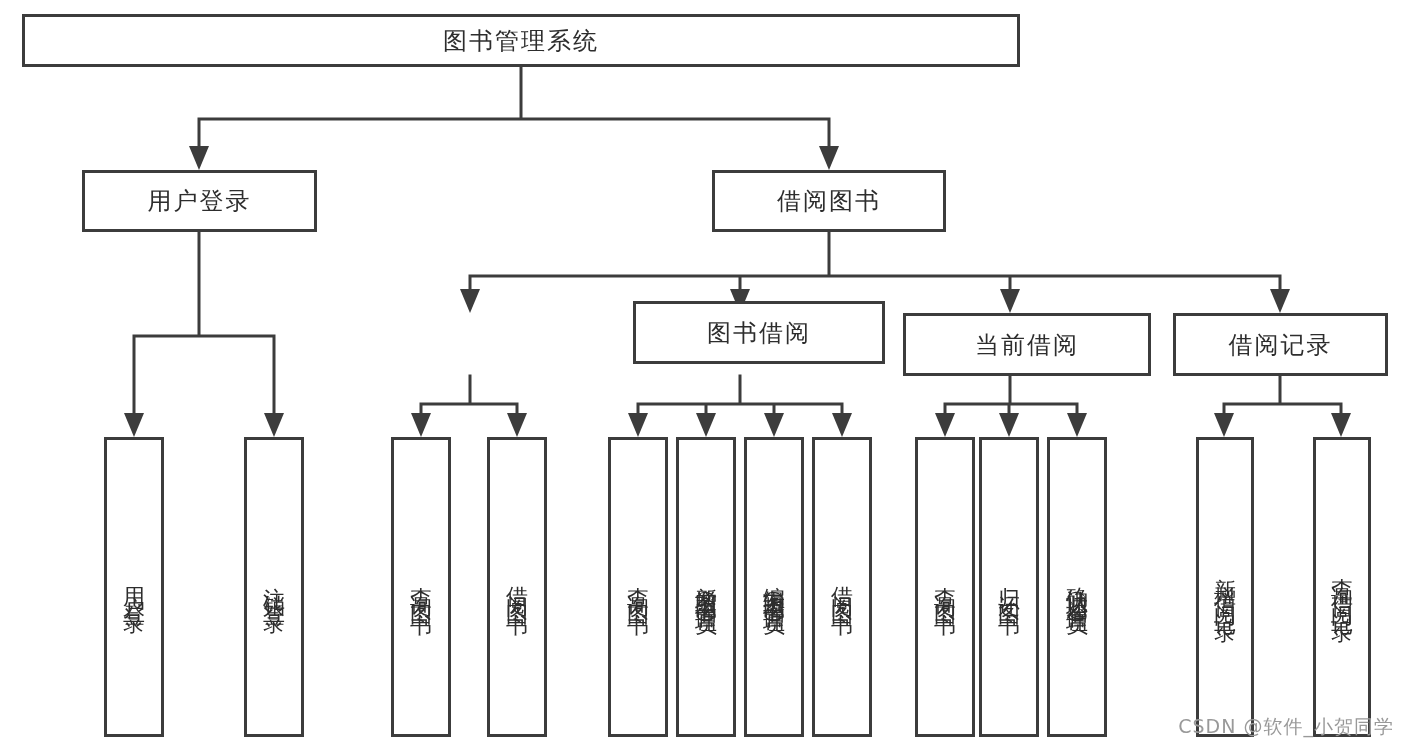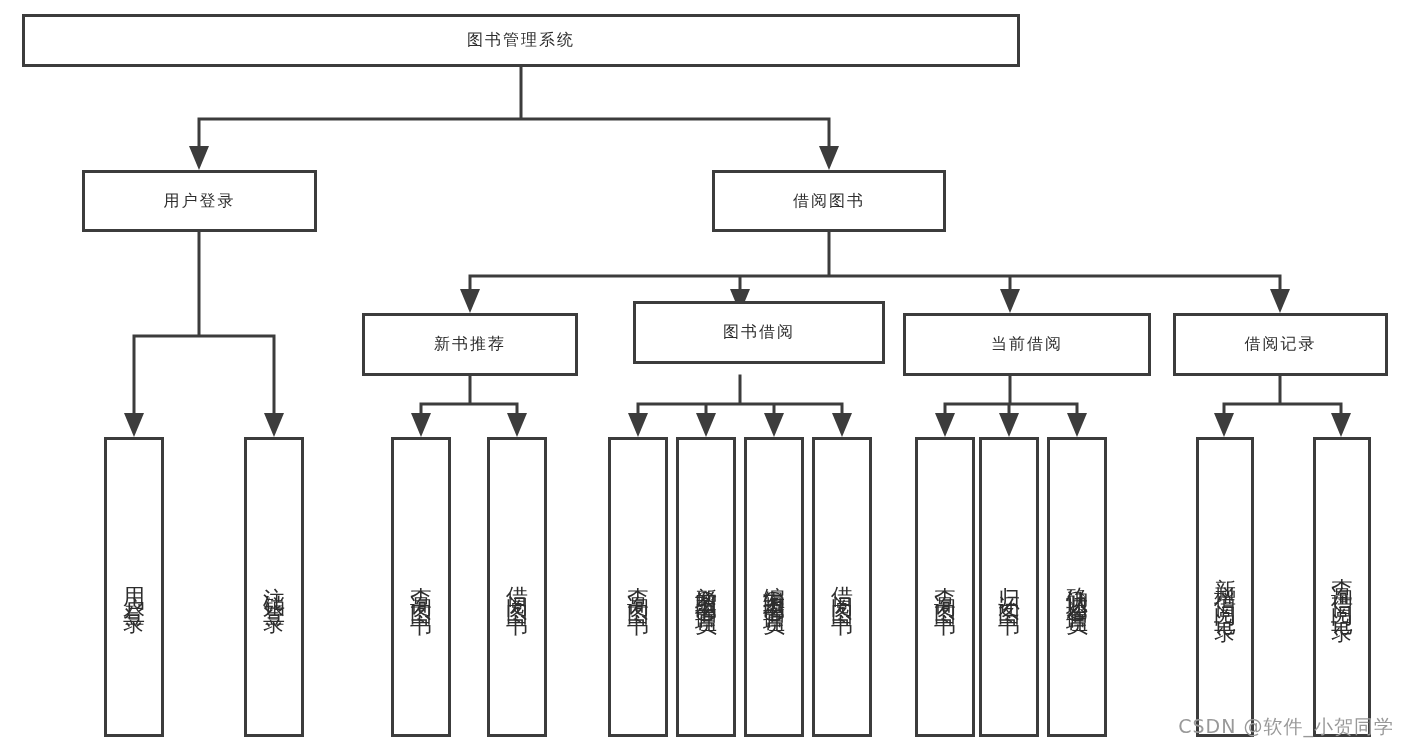--- a/index.html
+++ b/index.html
@@ -38,21 +38,21 @@
     position: absolute;
     border: 3px solid var(--color-line);
     background: var(--color-background);
     display: flex;
     align-items: center;
     justify-content: center;
     z-index: 2;
     color: var(--color-text);
   }
   .hlabel {
-    font-size: 16px;
+    font-size: 24px;
     letter-spacing: 2px;
     white-space: nowrap;
     color: var(--color-text);
     font-family: Liberation Serif, serif;
   }
   .vlabel {
     writing-mode: vertical-rl;
     text-orientation: mixed;
     font-size: 22px;
     line-height: 1;
@@ -117,23 +117,20 @@
     <span class="hlabel">图书管理系统</span>
   </div>
 
   <div class="box" style="left:82px;top:170px;width:235px;height:62px">
     <span class="hlabel">用户登录</span>
   </div>
   <div class="box" style="left:712px;top:170px;width:234px;height:62px">
     <span class="hlabel">借阅图书</span>
   </div>
 
-  <div class="box" style="left:362px;top:313px;width:216px;height:63px">
-    <span class="hlabel">新书推荐</span>
-  </div>
   <div class="box" style="left:633px;top:301px;width:252px;height:63px">
     <span class="hlabel">图书借阅</span>
   </div>
   <div class="box" style="left:903px;top:313px;width:248px;height:63px">
     <span class="hlabel">当前借阅</span>
   </div>
   <div class="box" style="left:1173px;top:313px;width:215px;height:63px">
     <span class="hlabel">借阅记录</span>
   </div>
 

